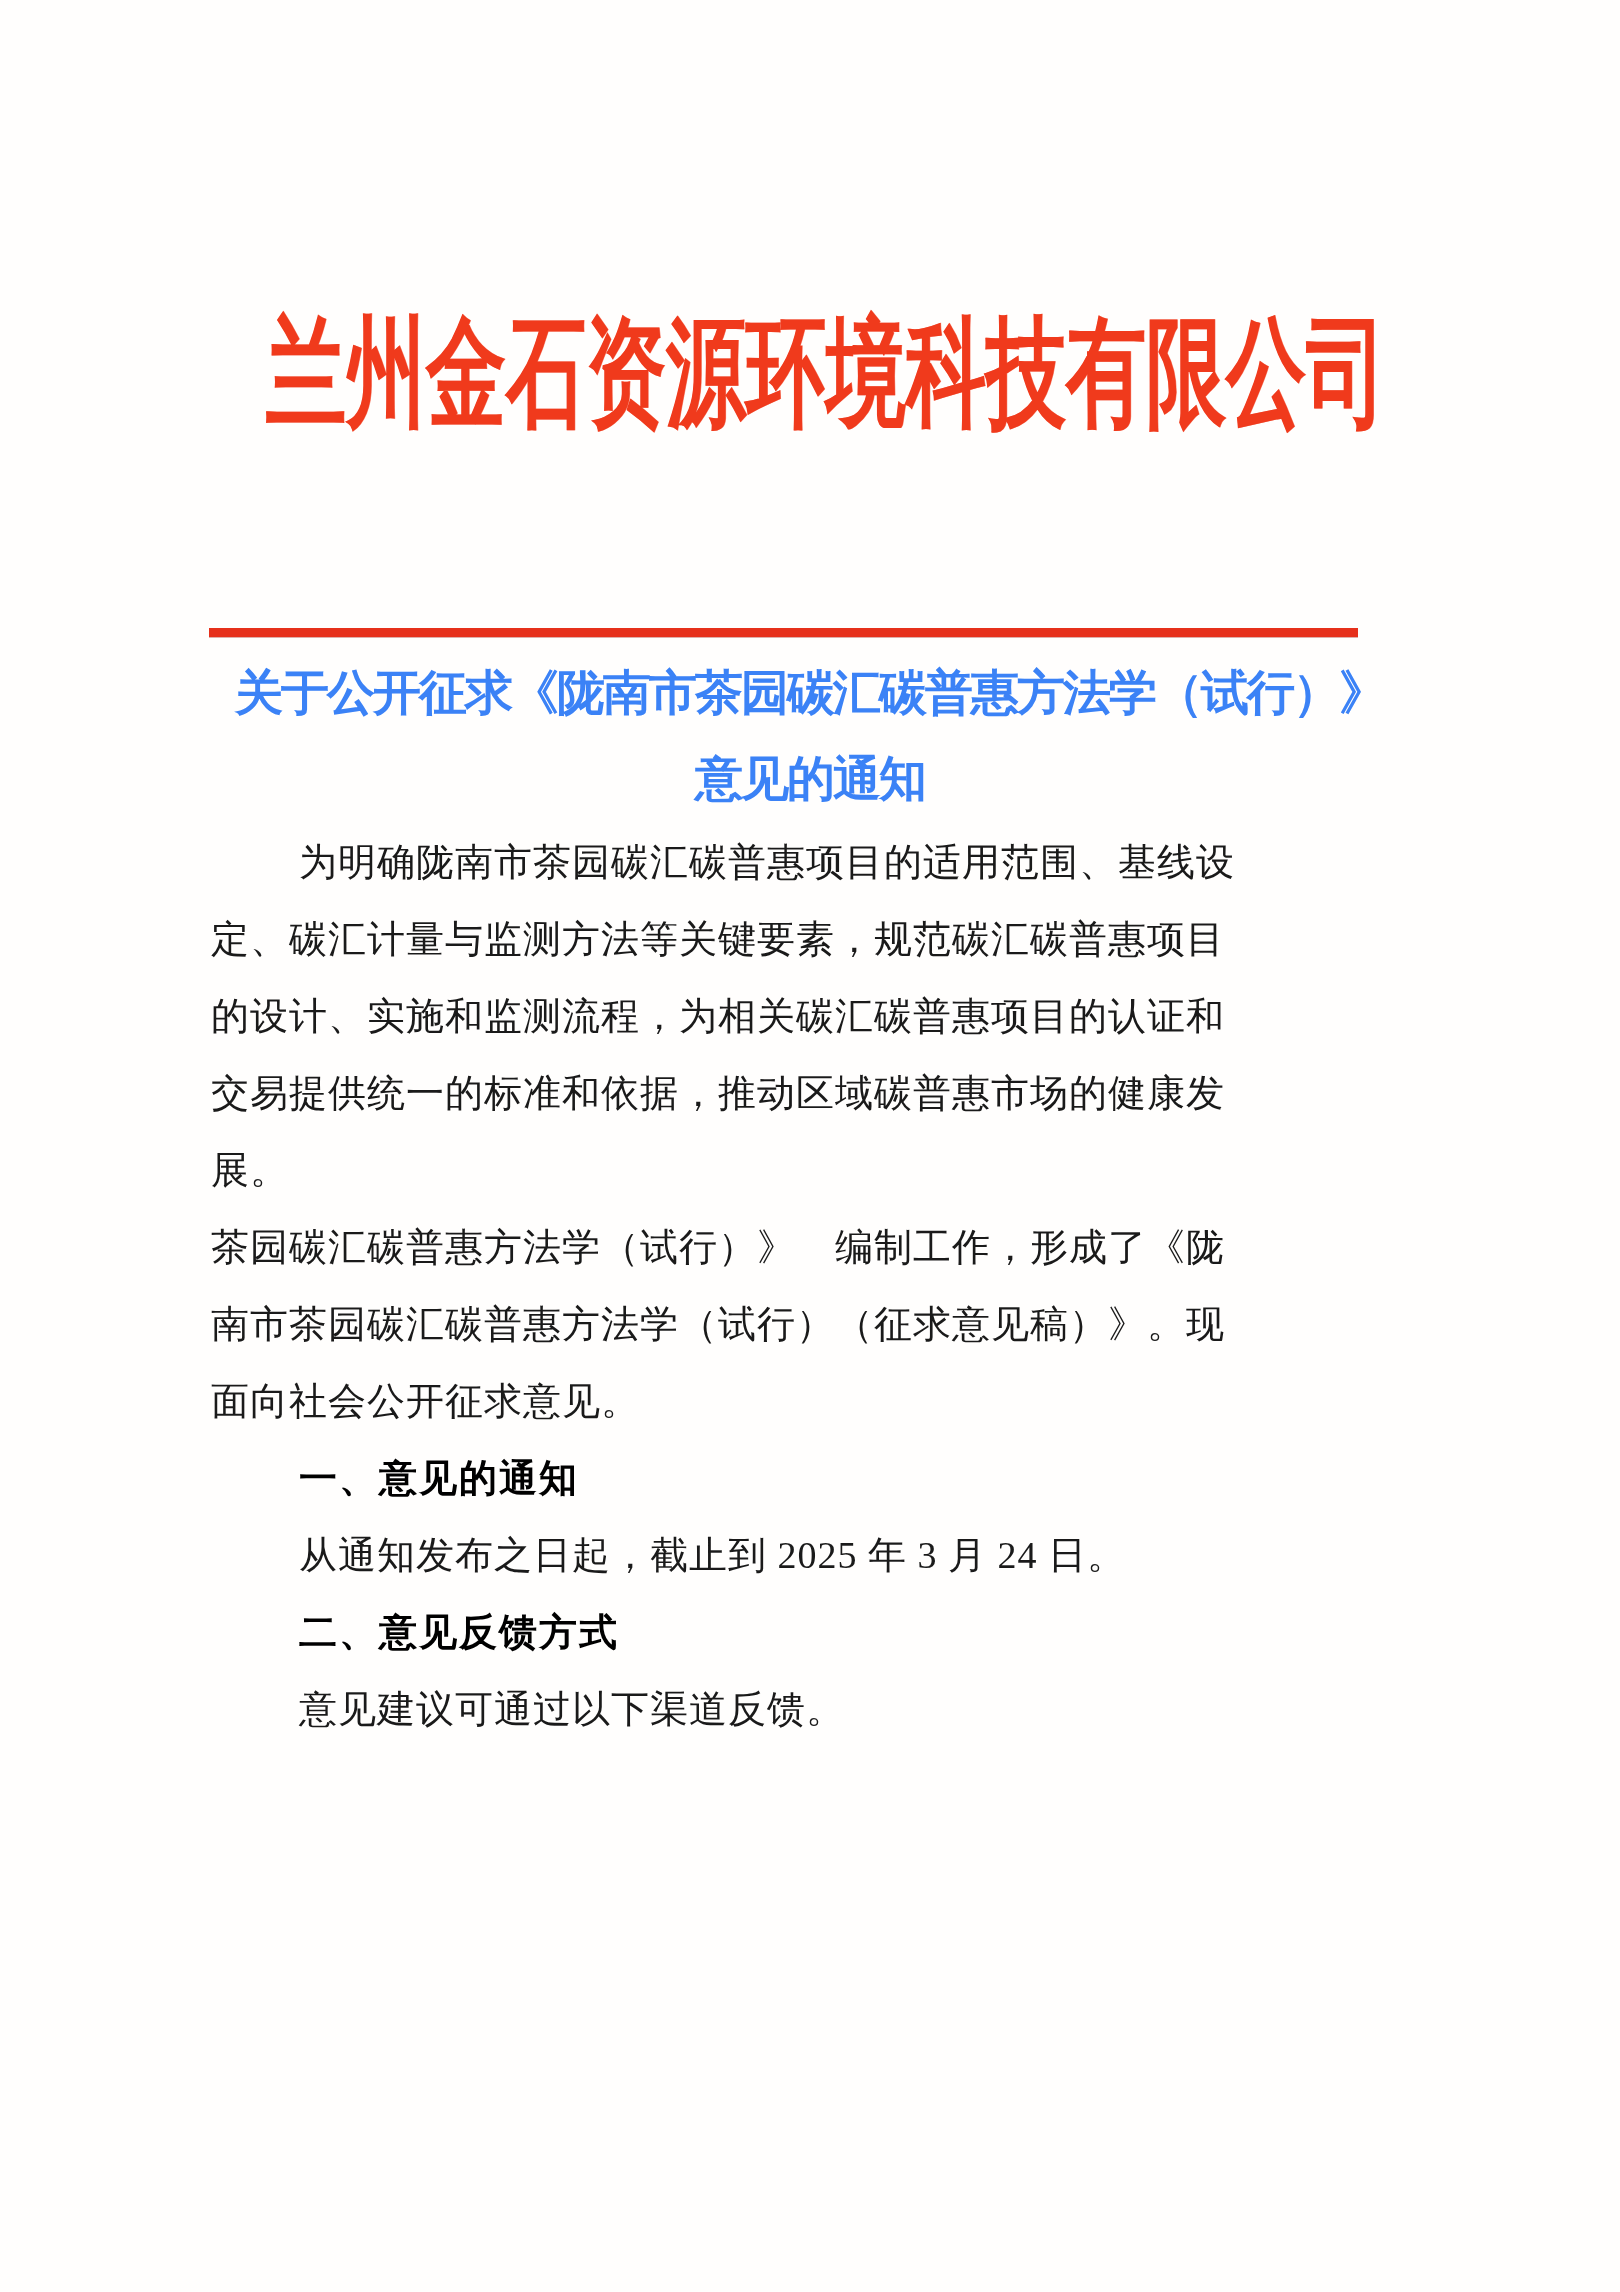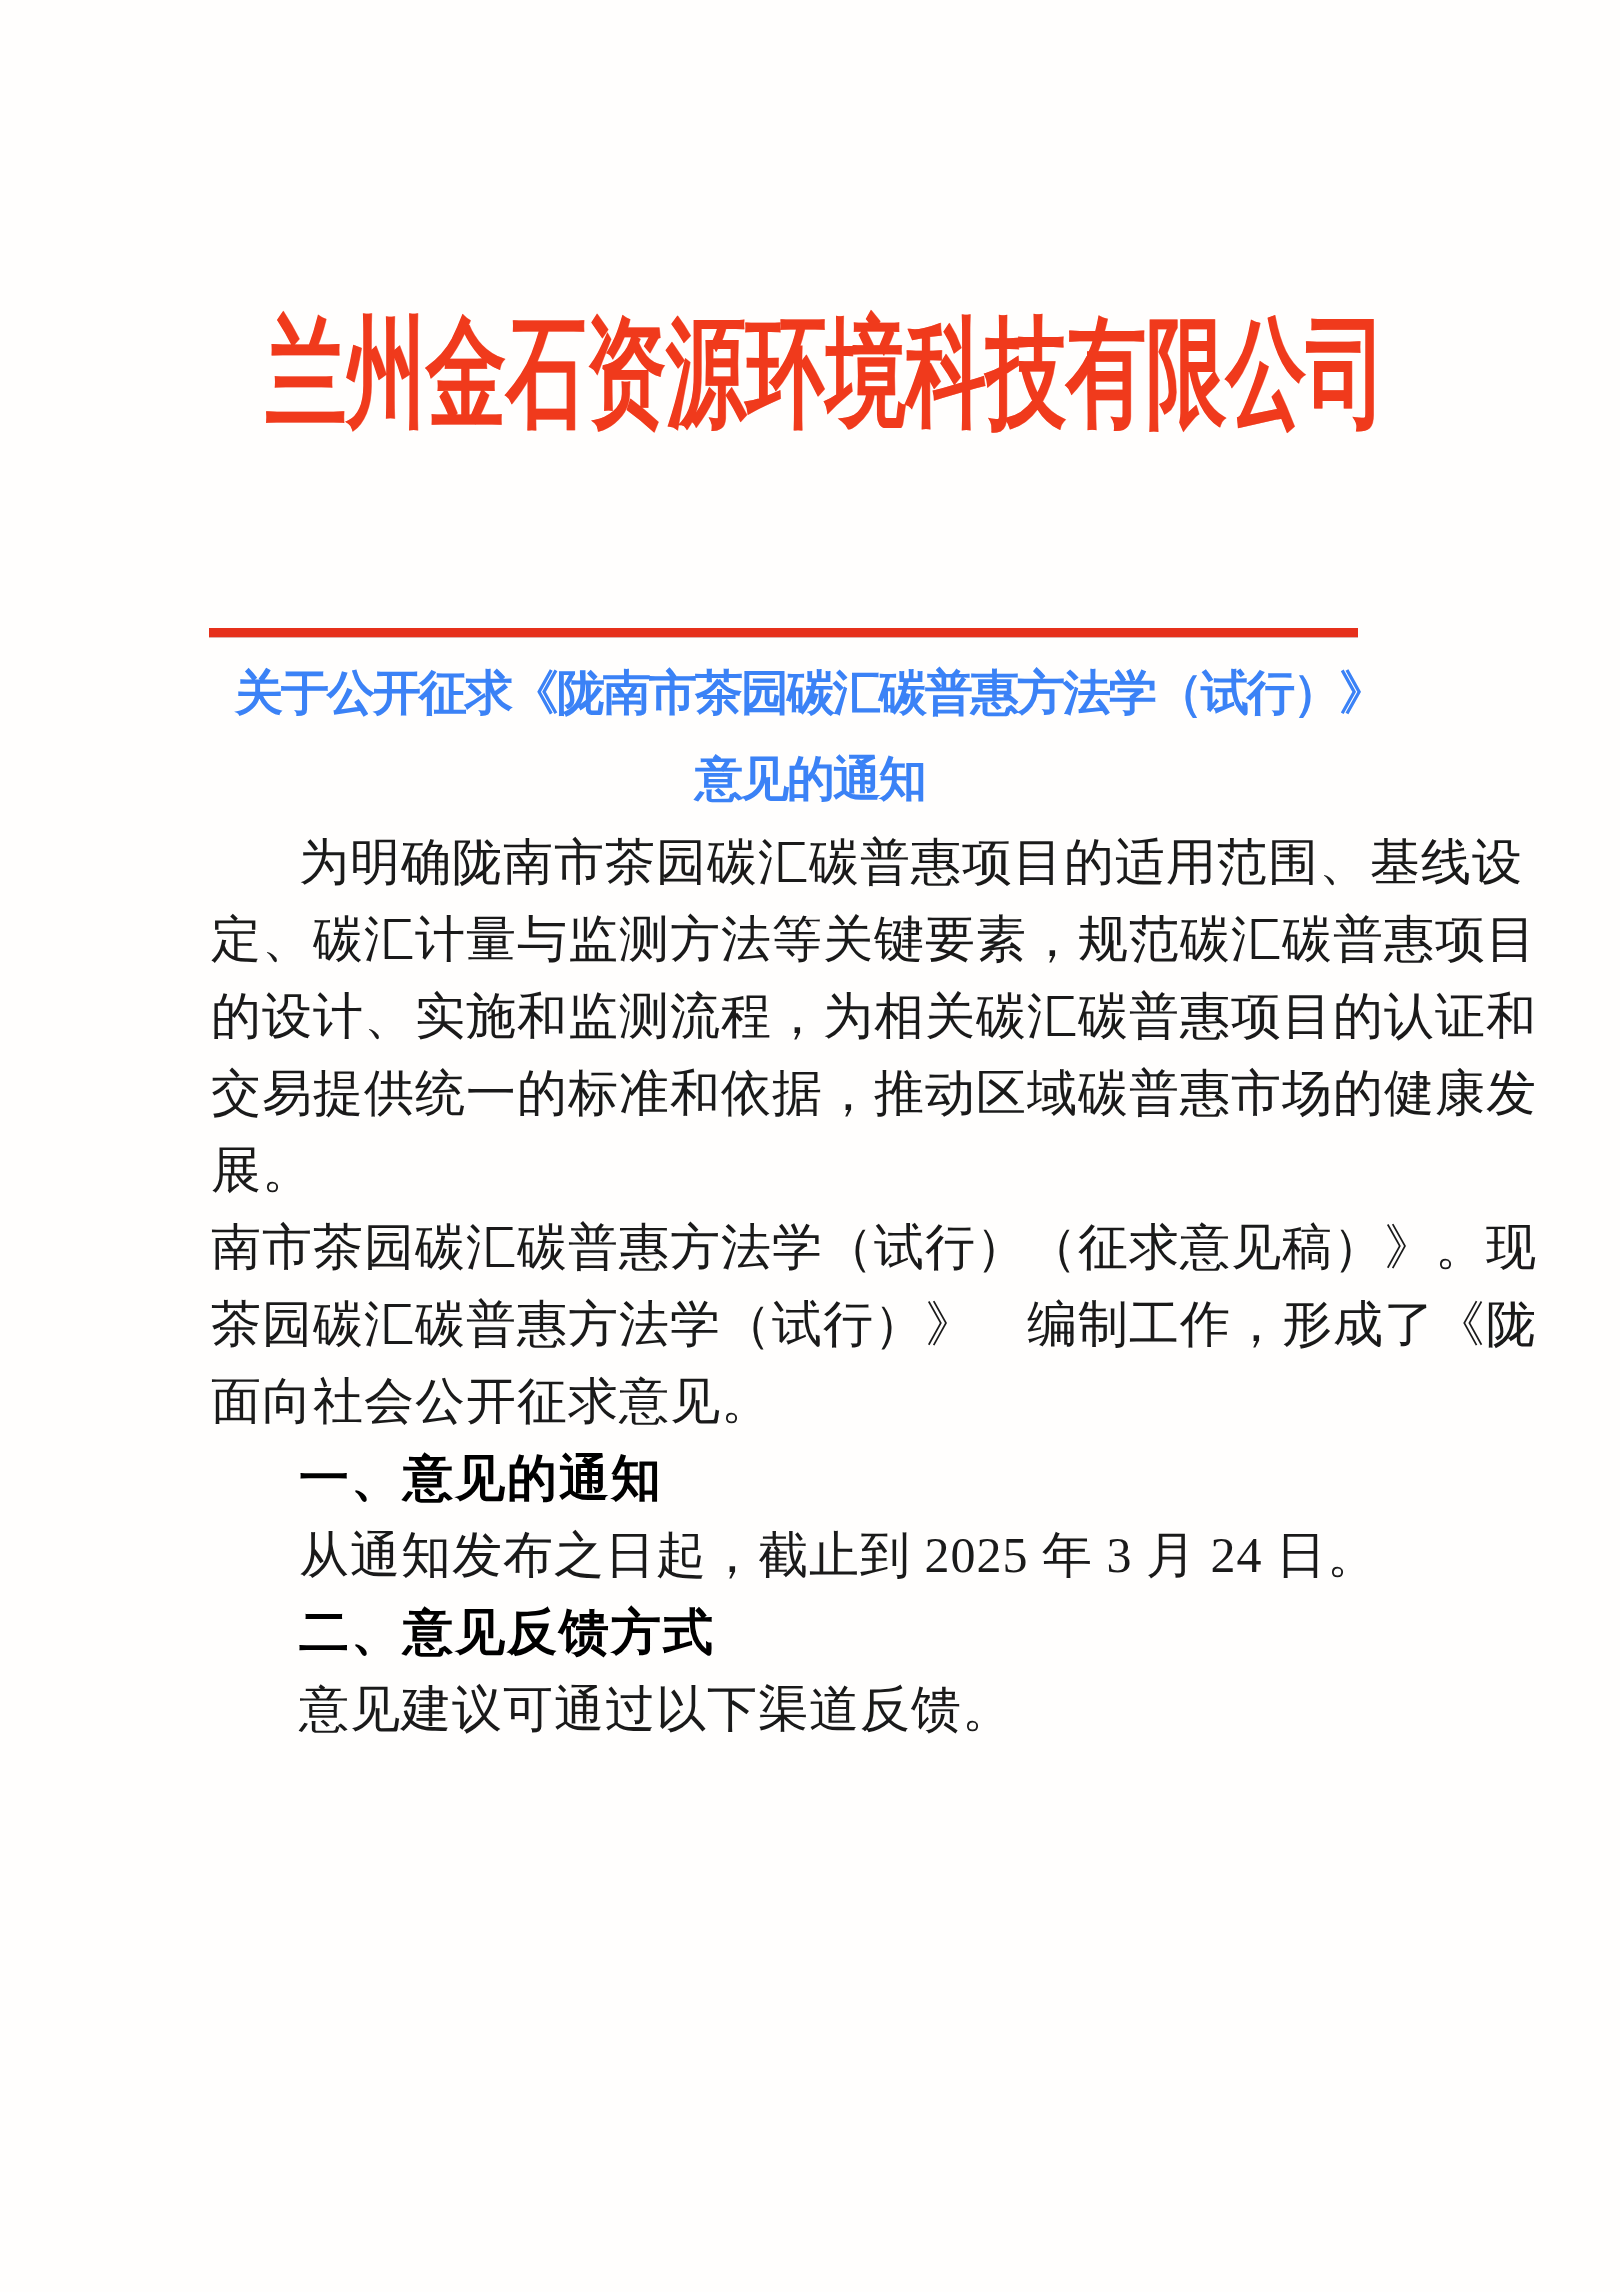--- a/index.html
+++ b/index.html
@@ -44,21 +44,21 @@
     font-weight:bold;
     color:#3b82f6;
     font-size:48px;
     line-height:86px;
     letter-spacing:-2px;
   }
   .doc-title .t-line{white-space:nowrap;}
   
   .body-block{
     position:absolute;top:824px;left:211px;width:1176px;
-    font-size:50px;
+    font-size:38px;
     line-height:77px;
     color:#1a1a1a;
     letter-spacing:1px;
   }
   .line{white-space:nowrap;}
   .indent{padding-left:88px;}
   .heading{
     font-family:"Liberation Sans","DejaVu Sans",sans-serif;
     font-weight:bold;
     color:#000;
@@ -80,22 +80,22 @@
     <div class="t-line">关于公开征求《陇南市茶园碳汇碳普惠方法学（试行）》</div>
     <div class="t-line">意见的通知</div>
   </div>
 
   <div class="body-block">
     <div class="line indent">为明确陇南市茶园碳汇碳普惠项目的适用范围、基线设</div>
     <div class="line">定、碳汇计量与监测方法等关键要素，规范碳汇碳普惠项目</div>
     <div class="line">的设计、实施和监测流程，为相关碳汇碳普惠项目的认证和</div>
     <div class="line">交易提供统一的标准和依据，推动区域碳普惠市场的健康发</div>
     <div class="line">展。</div>
+    <div class="line">茶园碳汇碳普惠方法学（试行）》　编制工作，形成了《陇</div>
     <div class="line">南市茶园碳汇碳普惠方法学（试行）（征求意见稿）》。现</div>
-    <div class="line">茶园碳汇碳普惠方法学（试行）》　编制工作，形成了《陇</div>
     <div class="line">面向社会公开征求意见。</div>
     <div class="line indent heading">一、意见的通知</div>
     <div class="line indent">从通知发布之日起，截止到 2025 年 3 月 24 日。</div>
     <div class="line indent heading">二、意见反馈方式</div>
     <div class="line indent">意见建议可通过以下渠道反馈。</div>
   </div>
 
 </div>
 
 

